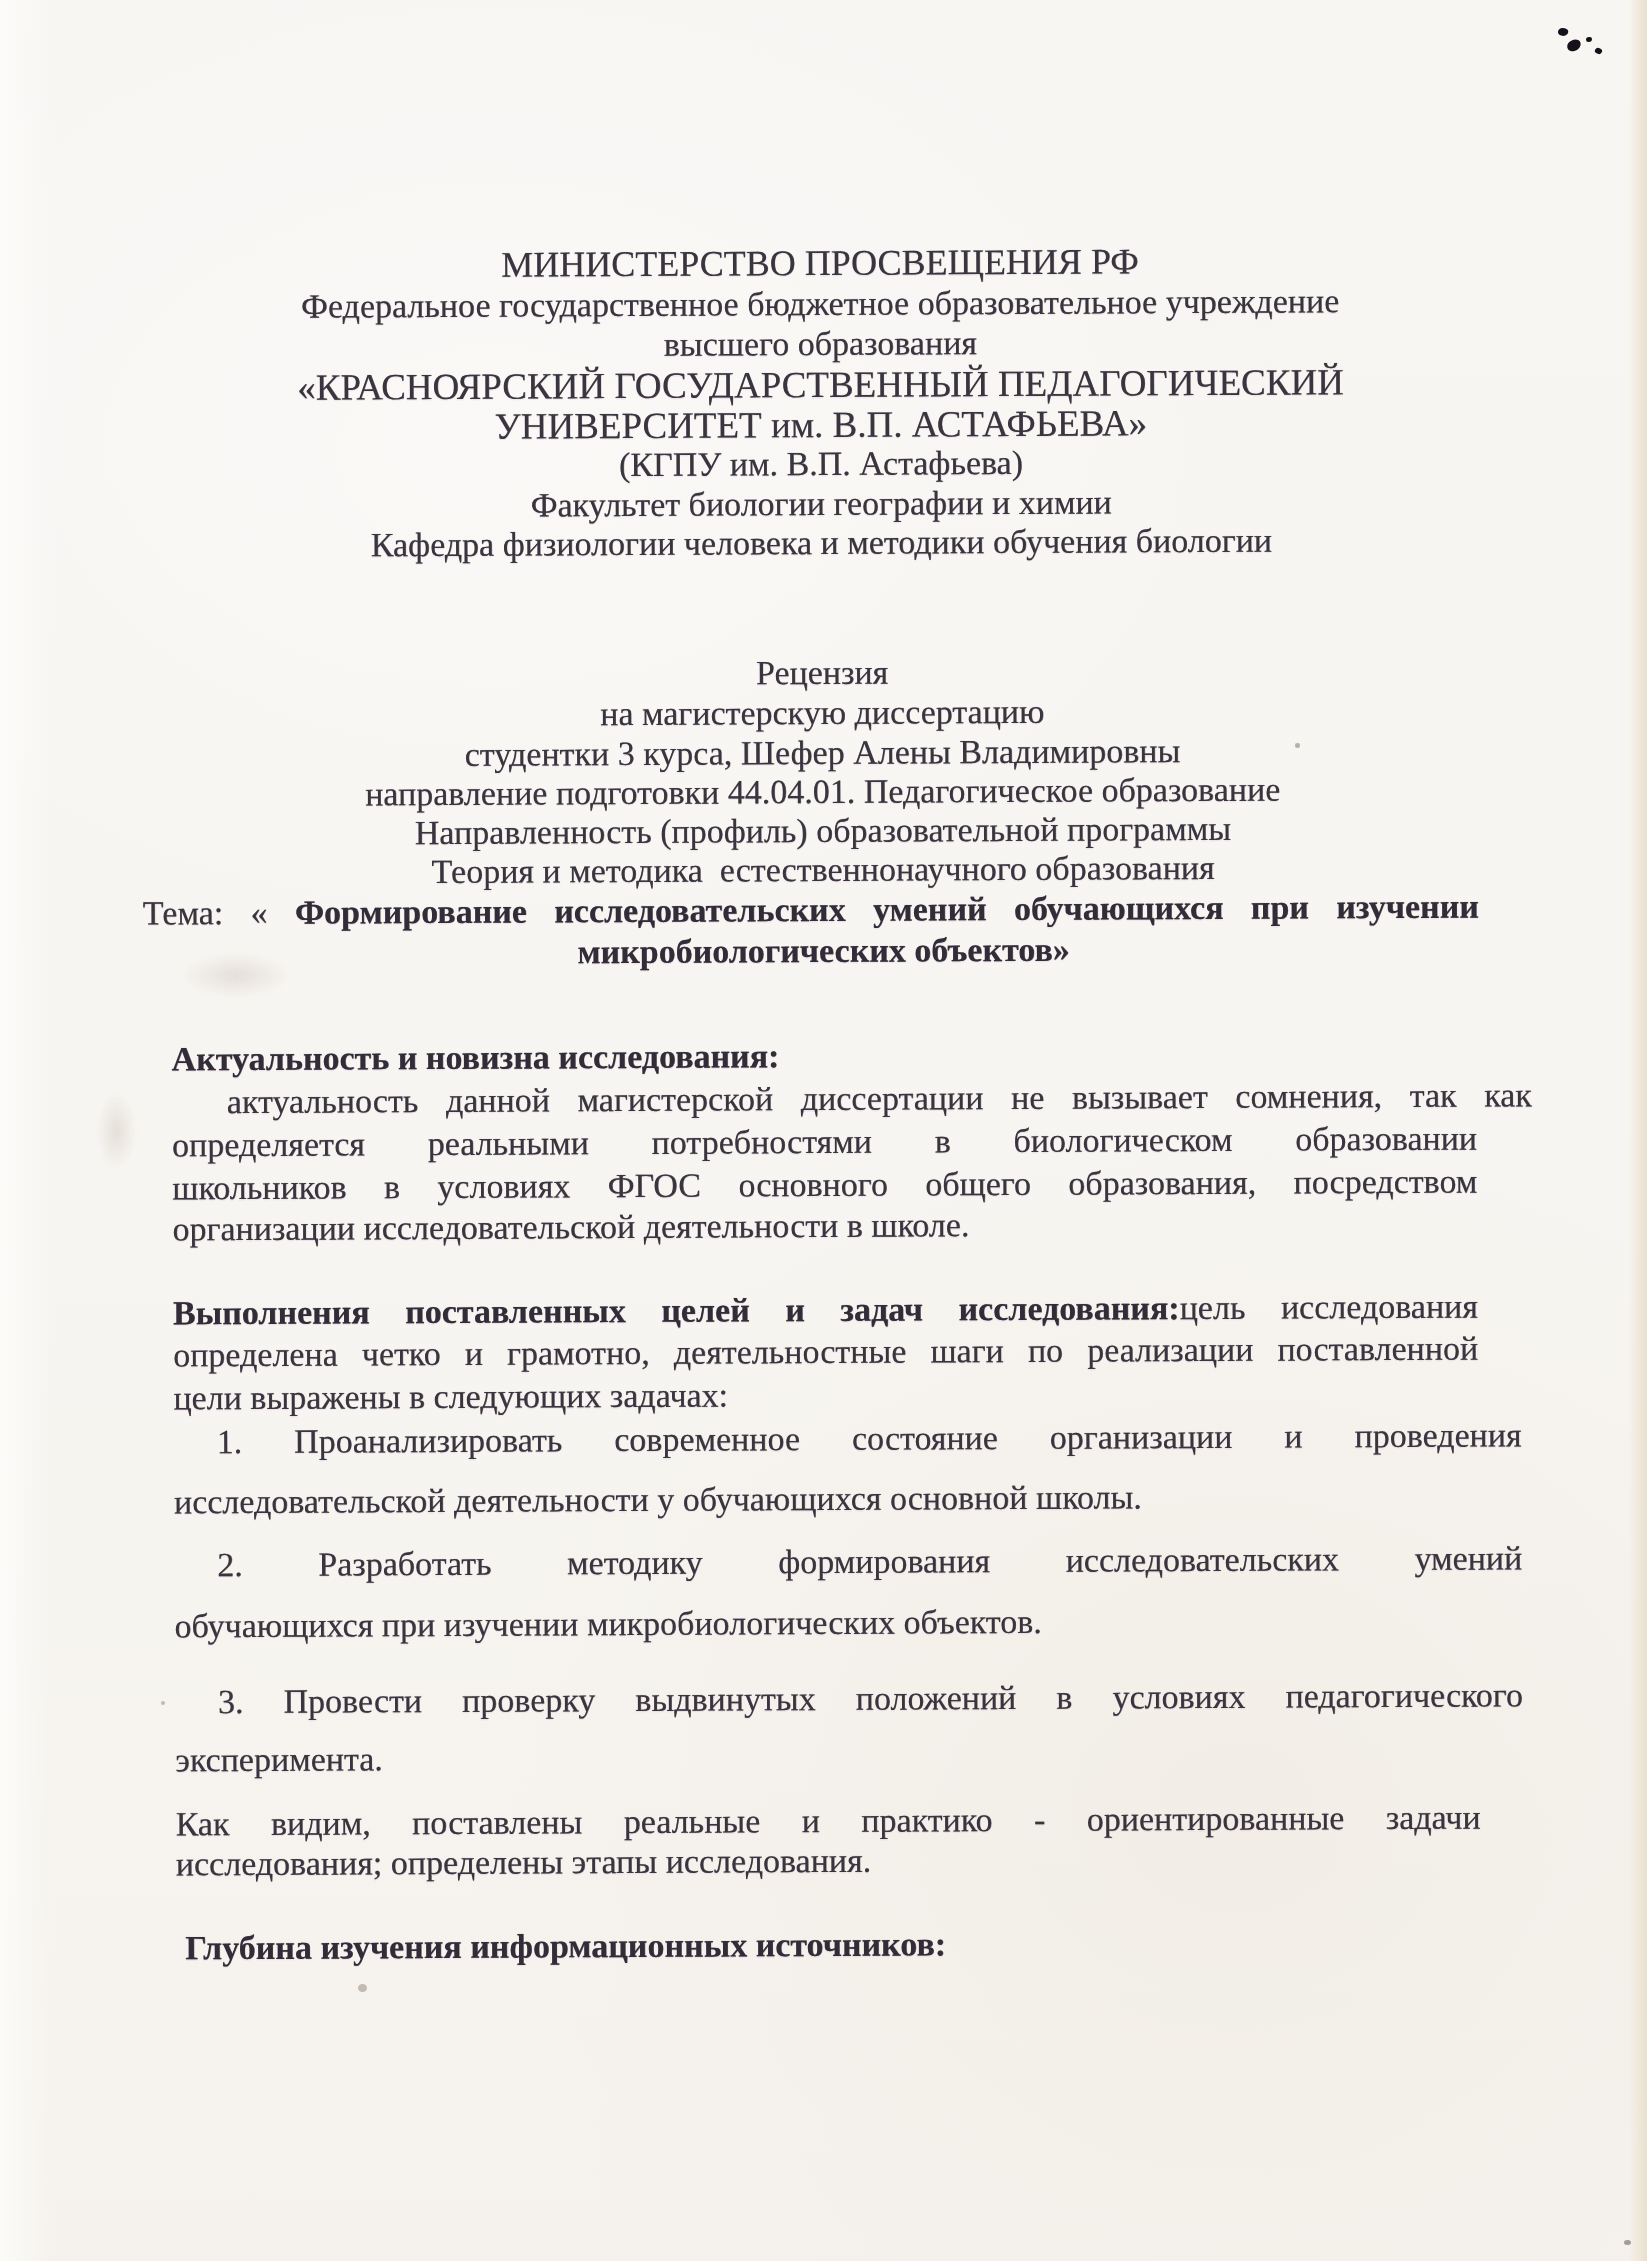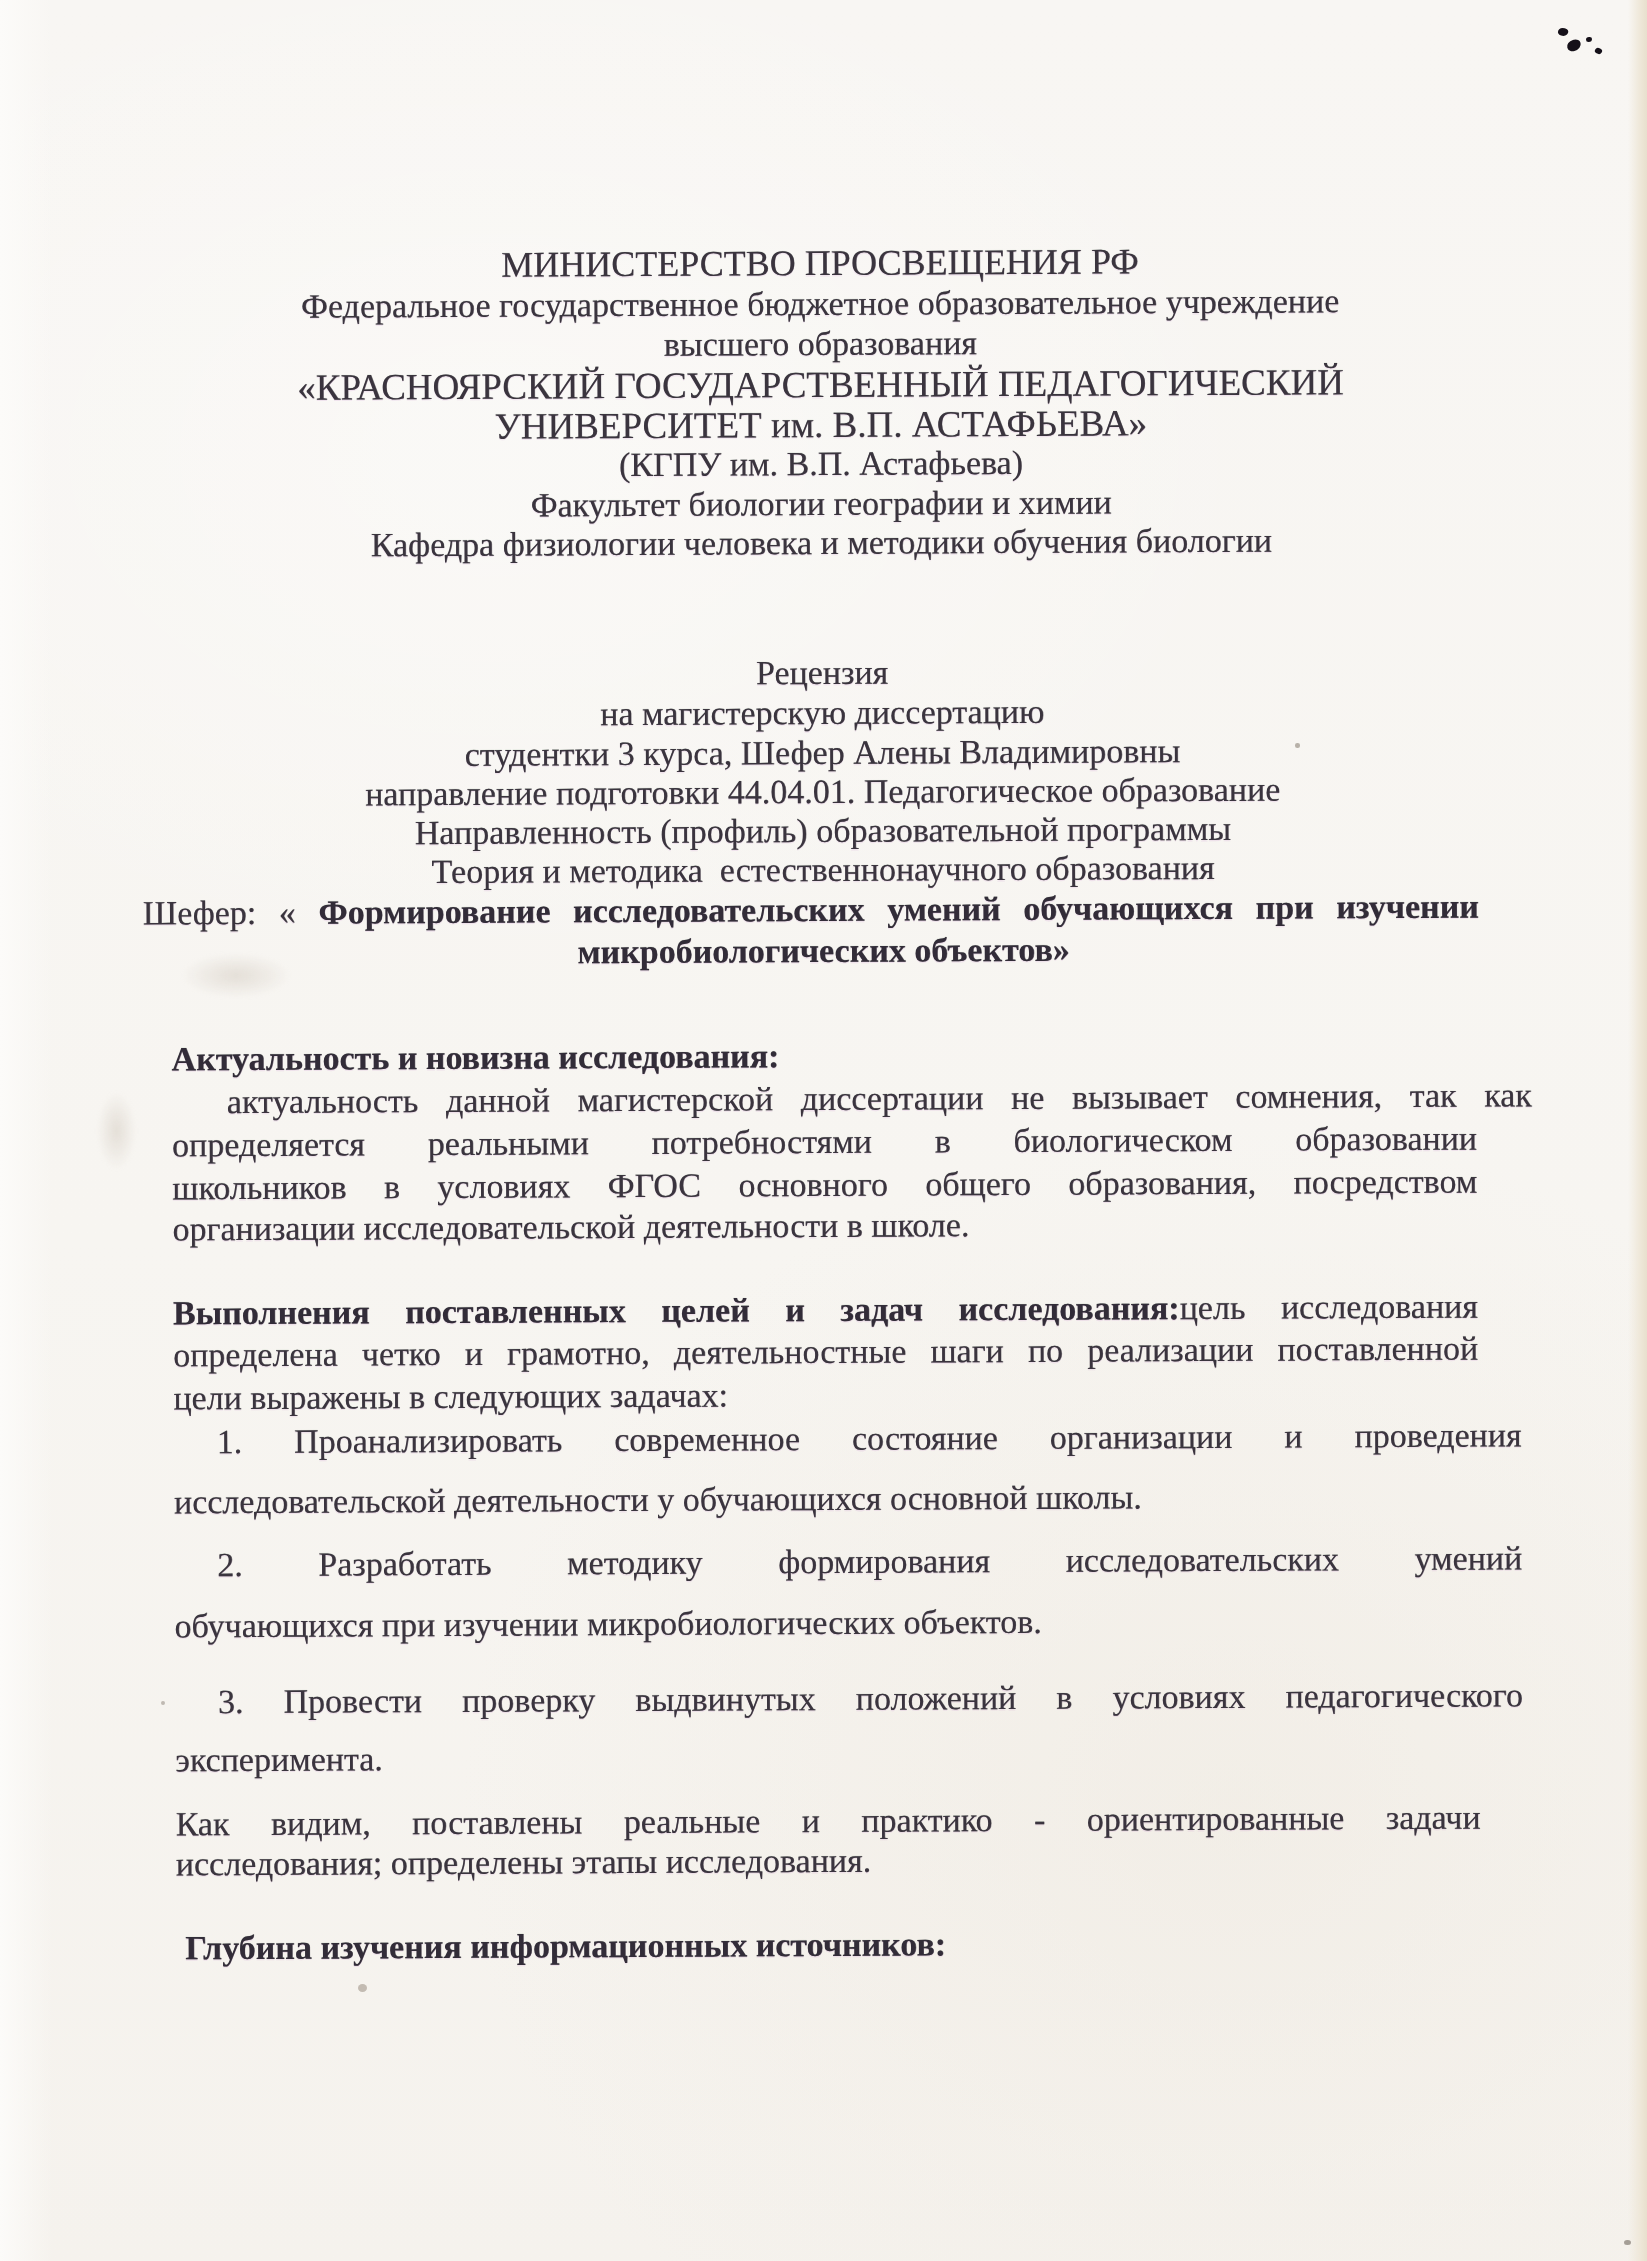--- a/index.html
+++ b/index.html
@@ -58,21 +58,21 @@
     <div class="ln c s52" style="top:484px">Факультет биологии географии и химии</div>
     <div class="ln c s52" style="top:523px">Кафедра физиологии человека и методики обучения биологии</div>
 
     <div class="ln c" style="top:653px">Рецензия</div>
     <div class="ln c" style="top:693px">на магистерскую диссертацию</div>
     <div class="ln c" style="top:733px">студентки 3 курса, Шефер Алены Владимировны</div>
     <div class="ln c" style="top:772px">направление подготовки 44.04.01. Педагогическое образование</div>
     <div class="ln c" style="top:811px">Направленность (профиль) образовательной программы</div>
     <div class="ln c" style="top:850px">Теория и методика  естественнонаучного образования</div>
 
-    <div class="ln j tema" style="top:890px"><span>Шефер: « </span><span class="b">Формирование исследовательских умений обучающихся при изучении</span></div>
+    <div class="ln j tema" style="top:890px"><span>Тема: « </span><span class="b">Формирование исследовательских умений обучающихся при изучении</span></div>
     <div class="ln c b" style="top:931px">микробиологических объектов»</div>
 
     <div class="ln b" style="top:1036px">Актуальность и новизна исследования:</div>
     <div class="ln j ind85" style="top:1079px">актуальность данной магистерской диссертации не вызывает сомнения, так как</div>
     <div class="ln j" style="top:1122px">определяется реальными потребностями в биологическом образовании</div>
     <div class="ln j" style="top:1165px">школьников в условиях ФГОС основного общего образования, посредством</div>
     <div class="ln" style="top:1206px">организации исследовательской деятельности в школе.</div>
 
     <div class="ln j" style="top:1290px"><span class="b">Выполнения поставленных целей и задач исследования:</span><span>цель исследования</span></div>
     <div class="ln j" style="top:1332px">определена четко и грамотно, деятельностные шаги по реализации поставленной</div>

